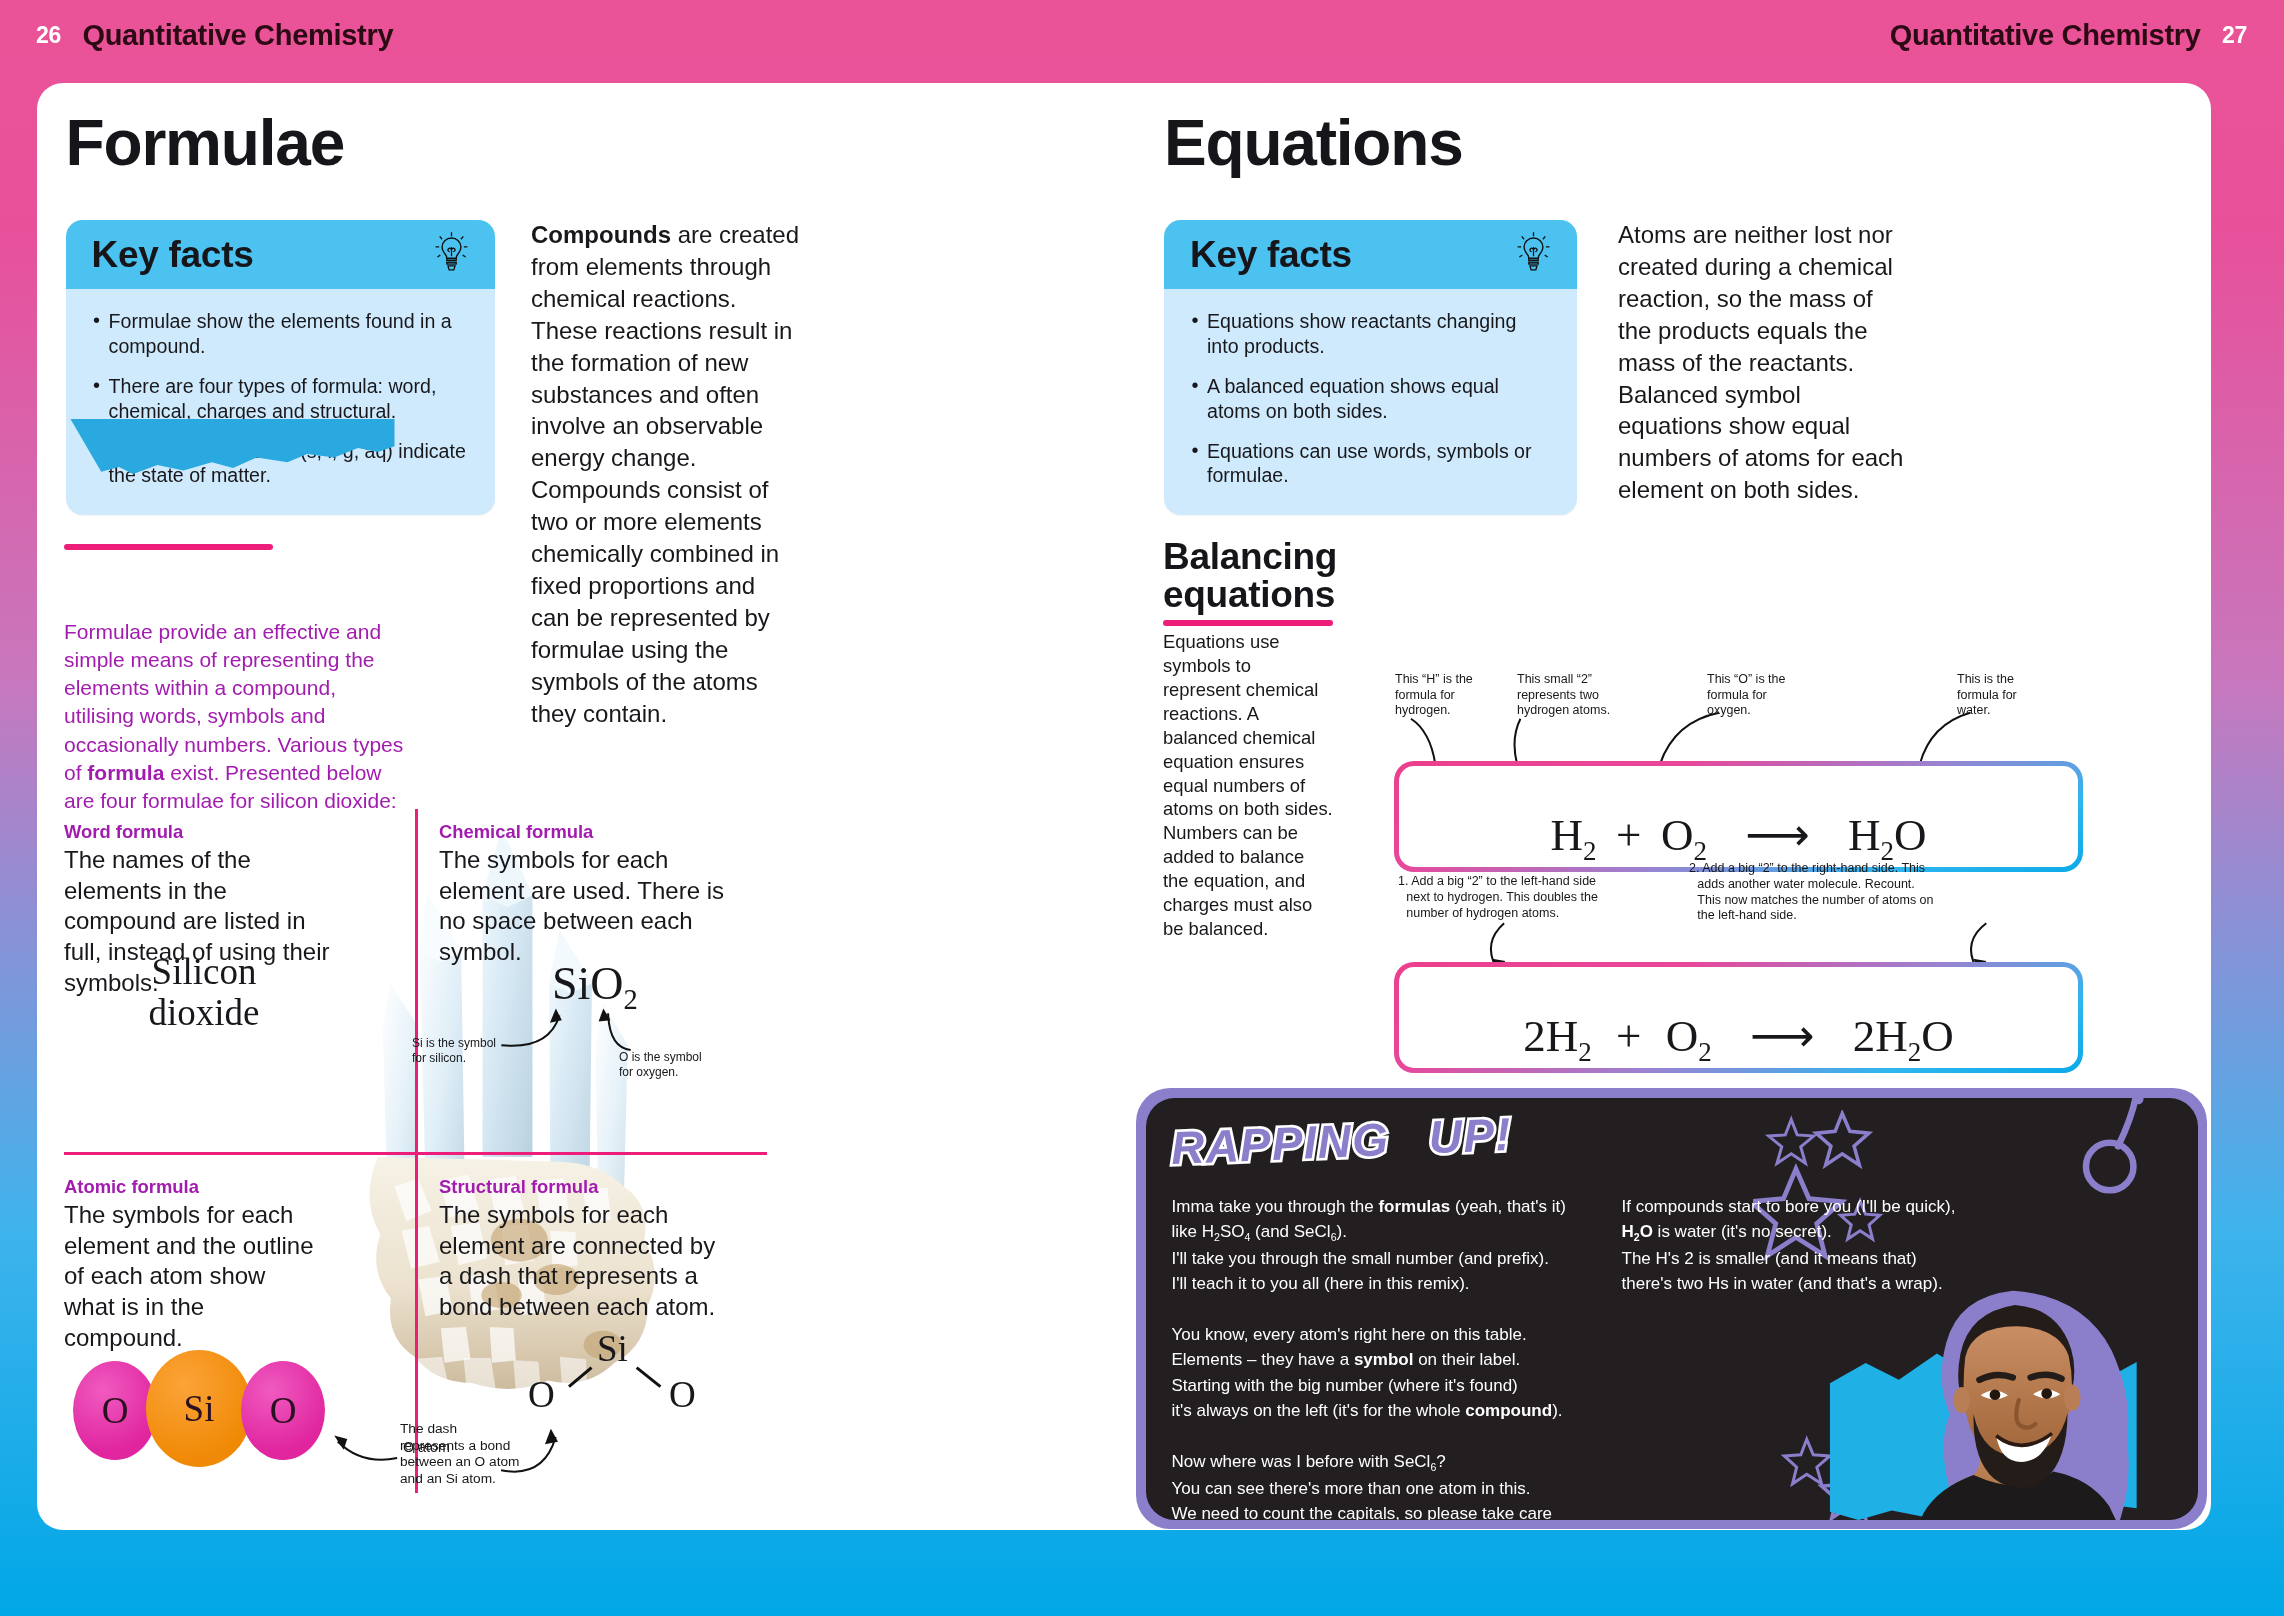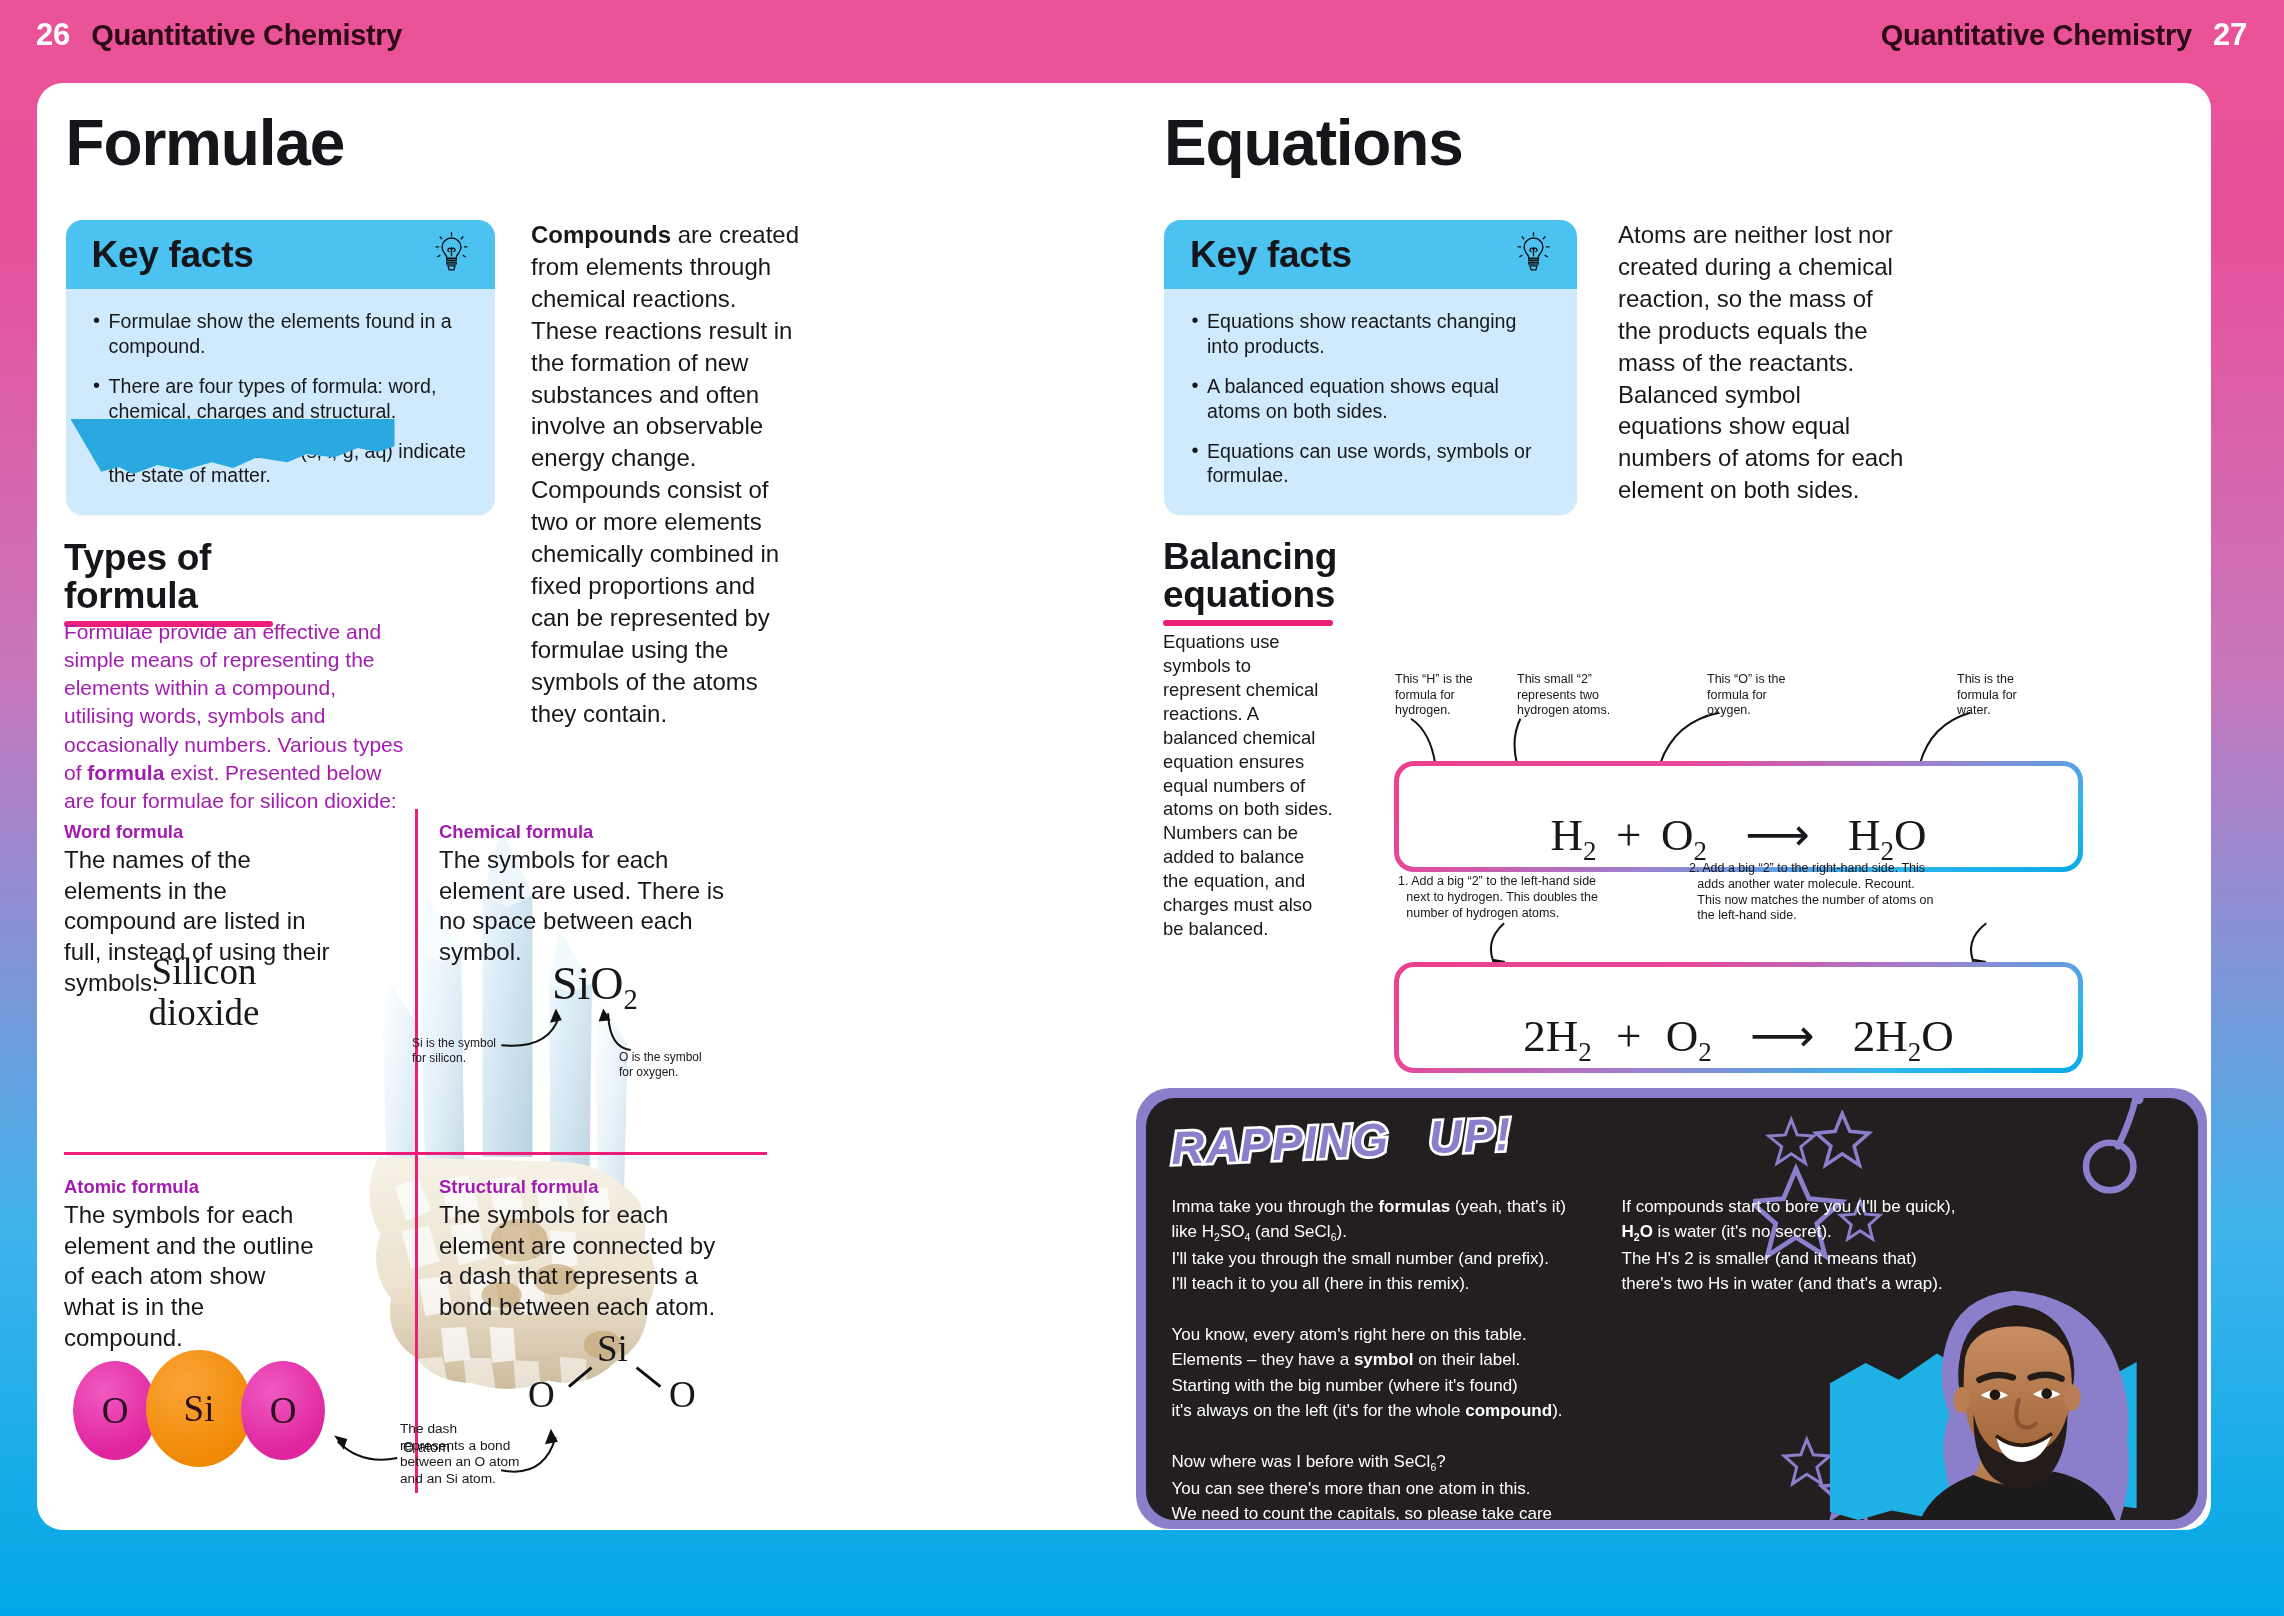--- a/index.html
+++ b/index.html
@@ -17,21 +17,21 @@
     position:absolute;background:#ffffff;
   }
   #pageL{left:37px;top:83px;width:1087px;height:1447px;border-radius:26px 0 0 26px;}
   #pageR{left:1124px;top:83px;width:1087px;height:1447px;border-radius:0 26px 26px 0;}
 
   
   .runhead{position:absolute;top:14.3px;height:42px;display:flex;align-items:center;
            font-weight:bold;font-size:29px;letter-spacing:-0.3px;}
   #runL{left:36px;color:#2b0a14;}
   #runR{right:37px;color:#2b0a14;}
-  .folio{color:#ffffff;font-weight:bold;font-size:31px;}
+  .folio{color:#ffffff;font-weight:bold;font-size:23px;}
 
   
   .headline{position:absolute;font-weight:bold;font-size:64px;color:#16161a;letter-spacing:-1.2px;}
 
   
   .kf{position:absolute;border-radius:16.7px;overflow:hidden;background:#cfeafc;
       box-shadow:0 1.2px 0 rgba(0,0,0,.04);}
   .kf-head{background:#4cc2f1;height:69px;display:flex;align-items:center;justify-content:space-between;
            padding:0 24px 0 26px;box-sizing:border-box;}
   .kf-title{font-weight:bold;font-size:37px;color:#15151a;letter-spacing:-0.3px;}
@@ -153,21 +153,20 @@
 
     <svg style="position:absolute;left:28.6px;top:336px;width:333px;height:68px" viewBox="0 0 560 115" width="333" height="68">
       <path d="M6 0h548v46l-28 10-34-7-40 16-46-6-33 14-52-8-40 18-36-10-48 14-44-9-41 15-24-12-30 8z" fill="#29a9e0"></path>
     </svg>
 
     <div class="bodycopy" style="left:494px;top:136px;width:269px;">
       <b>Compounds</b><span> are created from elements through chemical reactions. These reactions result in the formation of new substances and often involve an observable energy change. Compounds consist of two or more elements chemically combined in fixed proportions and can be represented by formulae using the symbols of the atoms they contain.</span>
     </div>
 
     <div class="subhead" style="left:27px;top:456px;width:209px;">
-      <div class="t">Types of formula</div>
       <div class="rule"></div>
     </div>
     <div class="para" style="left:27px;top:535px;width:345px;">
       <span>Formulae provide an effective and simple means of representing the elements within a compound, utilising words, symbols and occasionally numbers. Various types of </span><b>formula</b><span> exist. Presented below are four formulae for silicon dioxide:</span>
     </div>
 
     <svg class="crystal" style="left:286px;top:741px;width:369px;height:666px" viewBox="0 0 620 1120">
       <defs>
         <linearGradient id="cg1" x1="0" y1="0" x2="1" y2="1">
           <stop offset="0" stop-color="#f4fbff"></stop>

